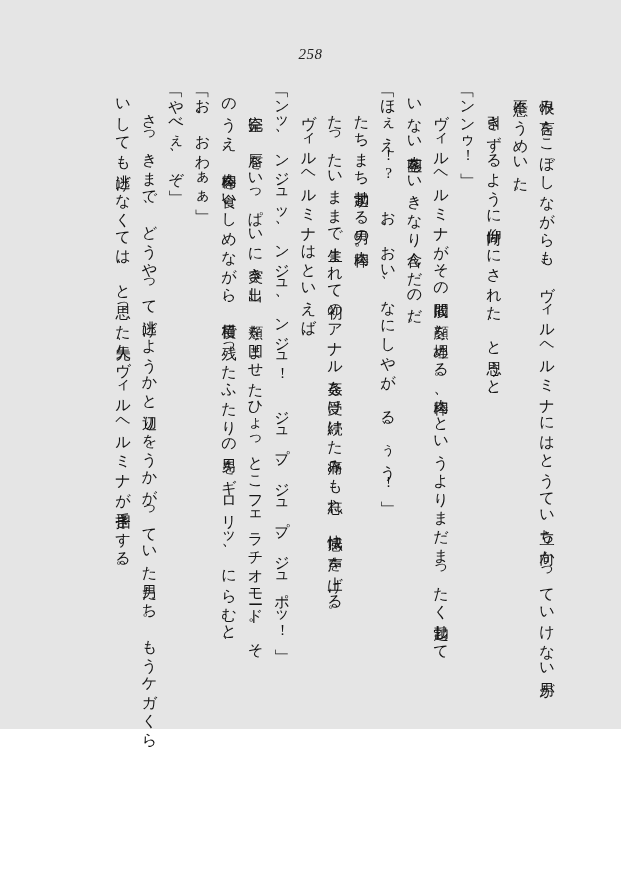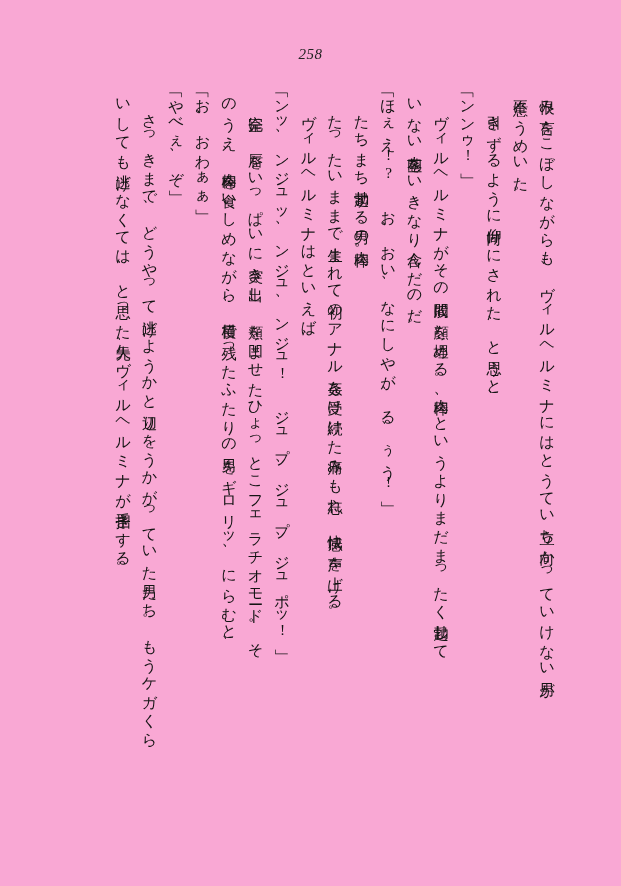--- a/index.html
+++ b/index.html
@@ -10,22 +10,22 @@
   body {
     width: 621px;
     height: 886px;
     overflow: hidden;
     font-family: "Liberation Serif", "DejaVu Serif", serif;
     color: #1a1a1a;
   }
   .page {
     position: relative;
     width: 621px;
-    height: 886px;
-    background: #f9a8d4;
+    height: 729px;
+    background: #e5e5e5;
     box-sizing: border-box;
   }
   .page-number {
     position: absolute;
     top: 46px;
     left: 0;
     width: 621px;
     text-align: center;
     font-style: italic;
     font-size: 15px;

